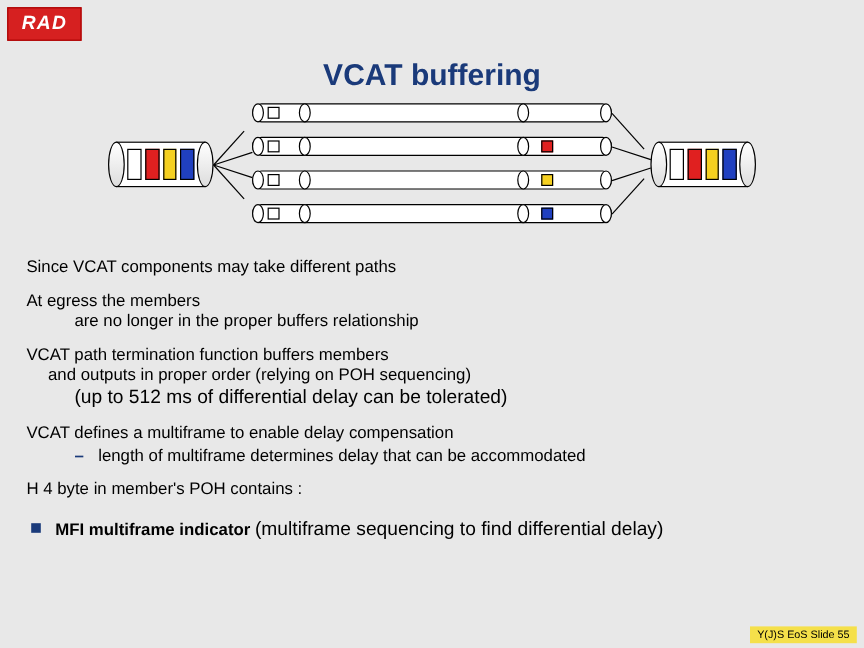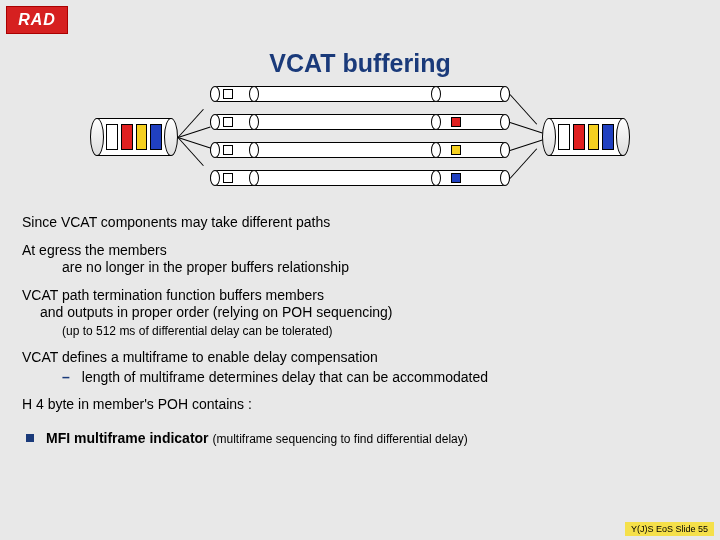--- a/index.html
+++ b/index.html
@@ -134,21 +134,21 @@
     position: absolute;
     top: 214px;
     left: 22px;
     right: 22px;
     font-size: 14px;
     color: #000;
     line-height: 1.25;
   }
   .content p { margin-bottom: 10px; }
   .indent1 { padding-left: 40px; }
-  .sub { font-size: 12px; }
+  .sub { font-size: 16px; }
   .bullet-row { display: flex; align-items: flex-start; gap: 12px; padding-left: 4px; }
   .sq { width: 8px; height: 8px; background: #1a3a7a; margin-top: 4px; flex-shrink: 0; }
   .dash-row { display: flex; gap: 12px; padding-left: 40px; }
   .dash { color: #1a3a7a; font-weight: bold; }
   .footer {
     position: absolute;
     bottom: 4px;
     right: 6px;
     background: #f5e04a;
     font-size: 9px;

